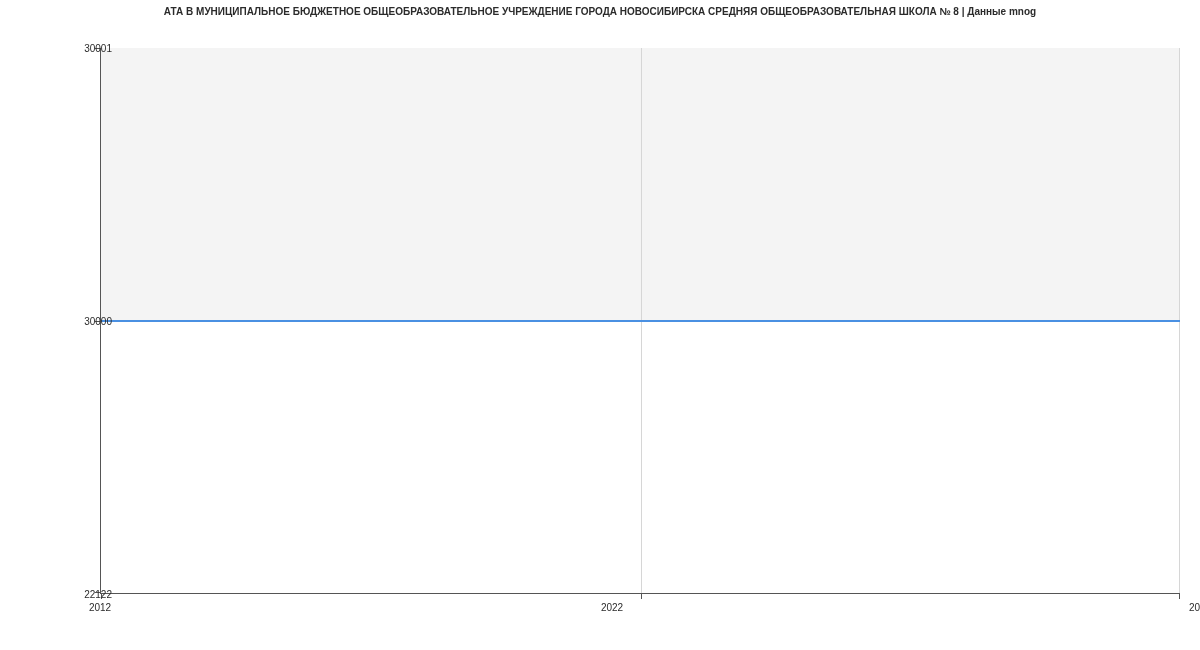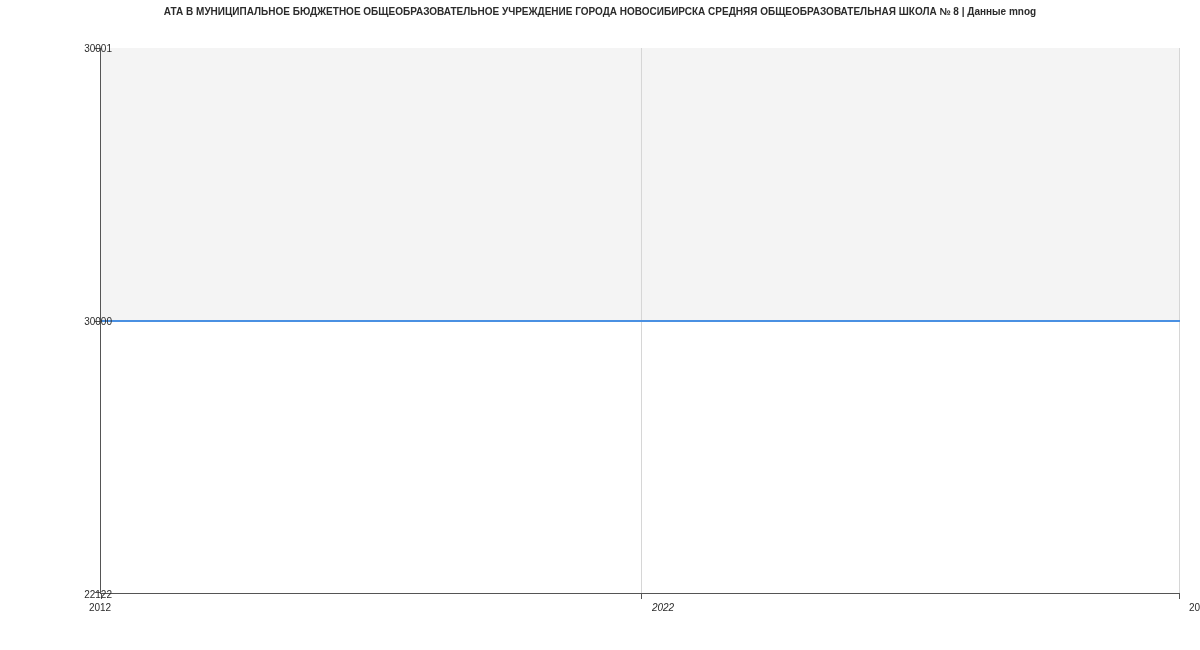--- a/index.html
+++ b/index.html
@@ -115,14 +115,14 @@
   <div class="axis-tick-y" style="top:0;"></div>
   <div class="axis-tick-y" style="top:50%;"></div>
   <div class="axis-tick-y" style="top:calc(100% - 1px);"></div>
 </div>
 
 <div class="y-label" style="top:48px;">30001</div>
 <div class="y-label" style="top:321px;">30000</div>
 <div class="y-label" style="top:594px;">22122</div>
 
 <div class="x-label" style="left:100px;">2012</div>
-<div class="x-label" style="left:663px;font-style:italic;">2022</div>
+<div class="x-label" style="left:612px;">2022</div>
 <div class="x-label" style="left:1180px;margin-left:20px;">2023</div>
 
 </body></html>

